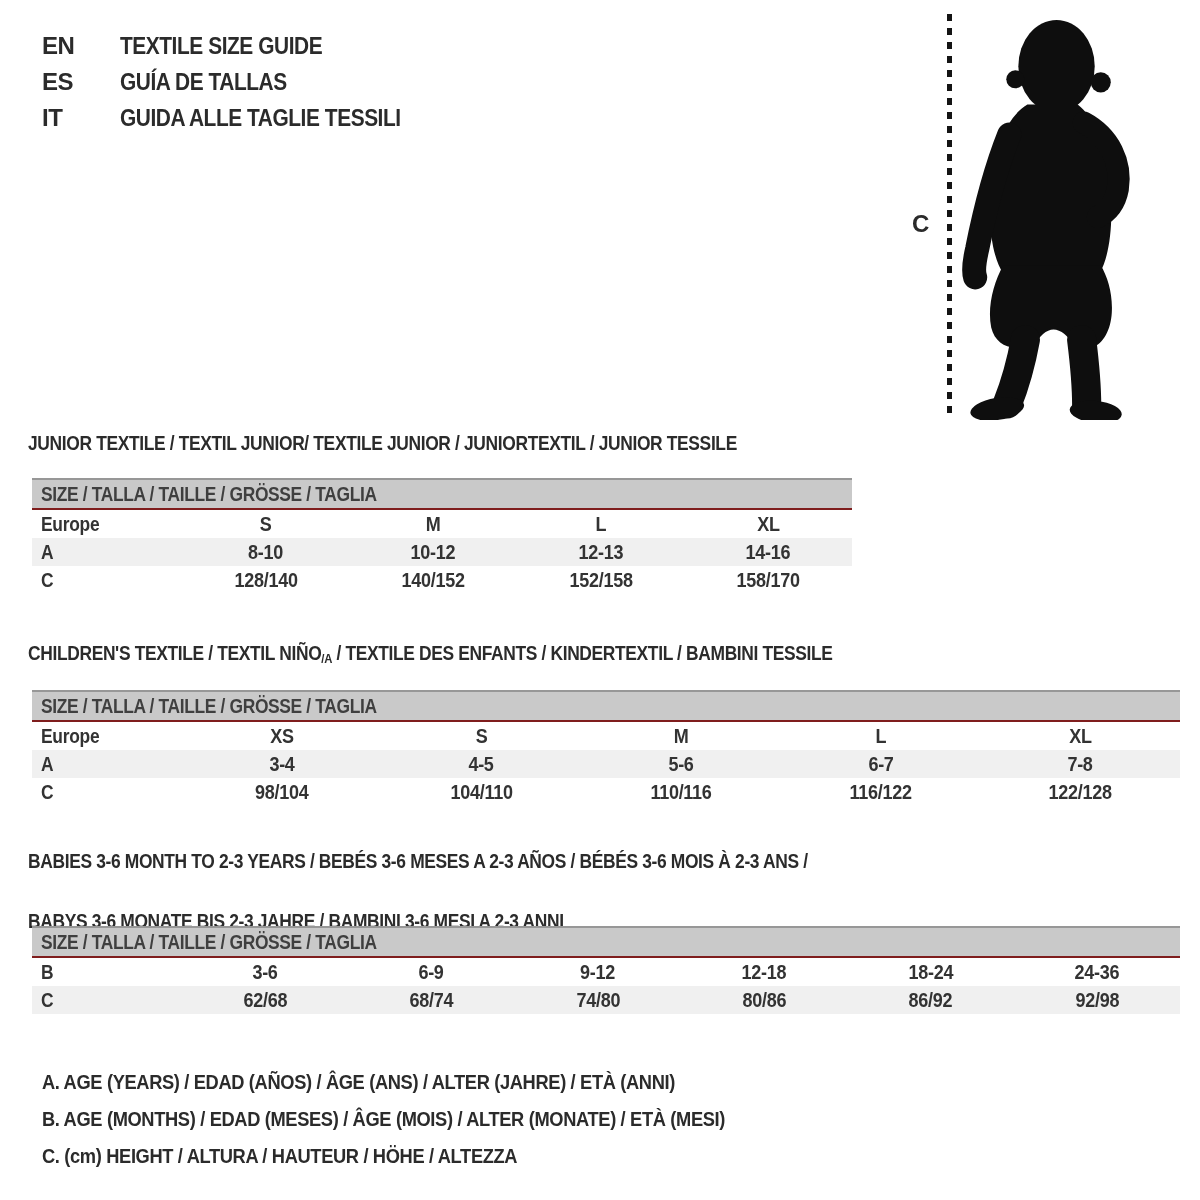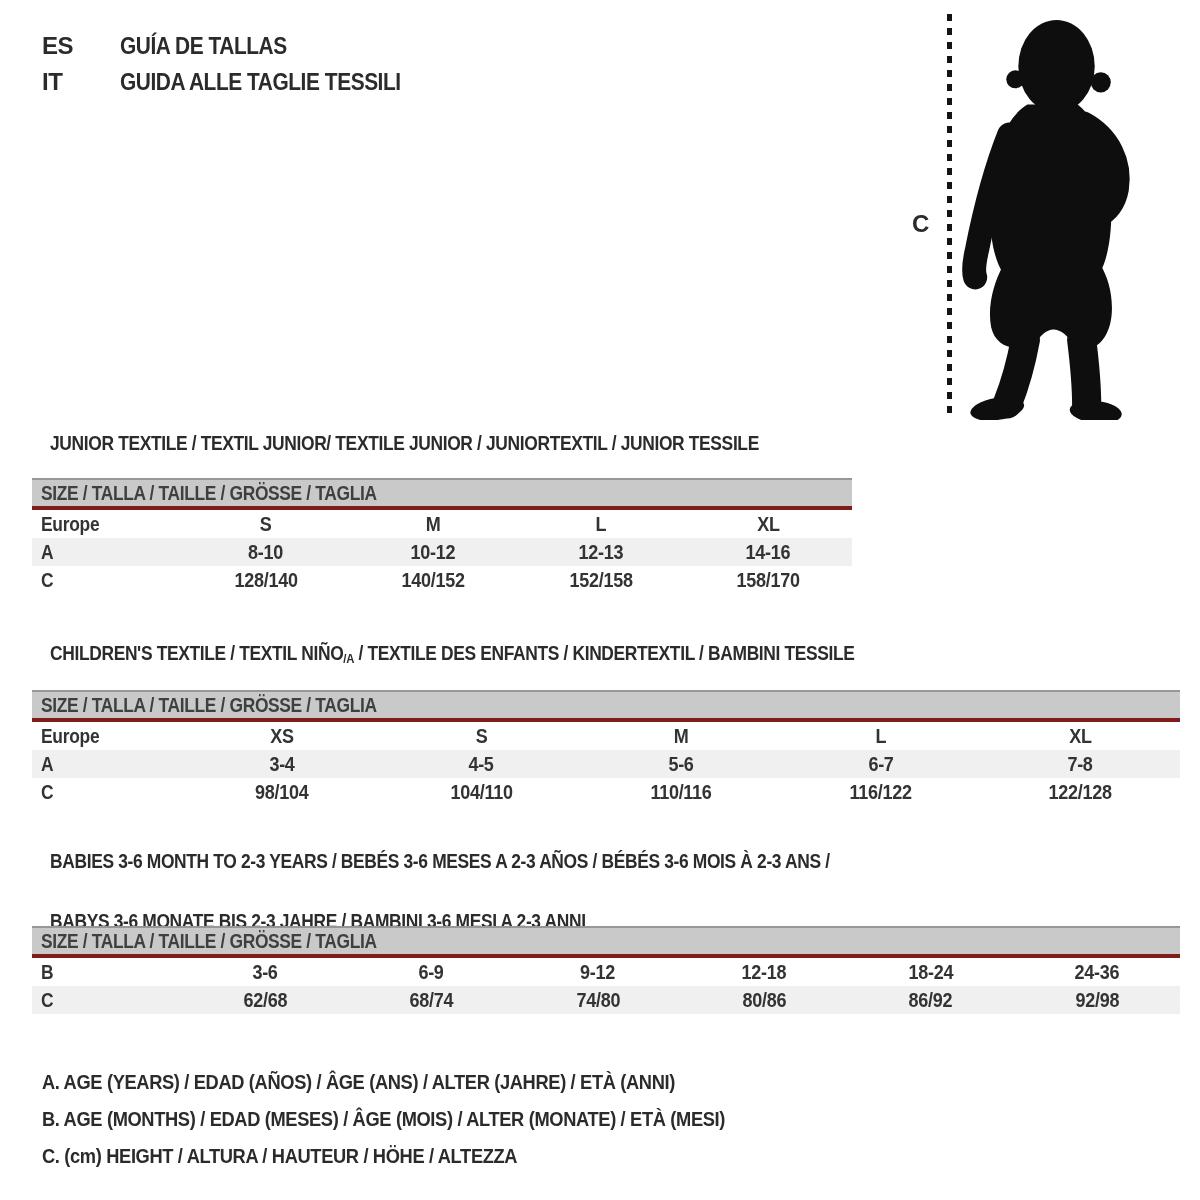--- a/index.html
+++ b/index.html
@@ -16,27 +16,27 @@
   .lang-row { display:flex; height:36px; align-items:center; font-size:24px; letter-spacing:-0.5px; }
   .lang-code { width:78px; }
 
   
   .dash-line { position:absolute; left:947px; top:14px; width:5px; height:404px;
     background:repeating-linear-gradient(to bottom,#141414 0 7px,transparent 7px 14px); }
   .measure-c { position:absolute; left:912px; top:210px; font-size:24px; }
   .fig-svg { position:absolute; left:956px; top:16px; }
 
   
-  .sec-title { position:absolute; left:50px; font-size:20px; letter-spacing:-0.4px; white-space:nowrap; }
+  .sec-title { position:absolute; left:28px; font-size:20px; letter-spacing:-0.4px; white-space:nowrap; }
   .sub-a { font-size:13px; position:relative; top:3px; }
 
   
   .size-table { position:absolute; left:32px; }
   .size-bar { box-sizing:border-box; height:32px; background:#c9c9c9;
-    border-top:2px solid #979797; border-bottom:4px solid #7f1d1d;
+    border-top:2px solid #979797; border-bottom:2px solid #7f1d1d;
     display:flex; align-items:center; padding-left:9px; font-size:20px;
     color:#3f3f3f; letter-spacing:-0.4px; }
   .t-row { display:flex; align-items:center; height:28px; font-size:20px; color:#333333; letter-spacing:-0.3px; }
   .t-row.shaded { background:#f0f0f0; }
   .t-label { width:150px; padding-left:9px; box-sizing:border-box; }
   .t-cell { flex:1; text-align:center; }
 
   .w-junior { width:820px; }
   .w-wide { width:1148px; }
   .top-junior { top:478px; }
@@ -45,20 +45,24 @@
 
   
   .legend-line { position:absolute; left:42px; font-size:21px; letter-spacing:-0.4px; white-space:nowrap; }
 </style>
 </head>
 <body>
 
 <div class="page">
 
   <div class="lang-block">
+    <div class="lang-row">
+      <span class="lang-code">EN</span>
+      <span class="cond">TEXTILE SIZE GUIDE</span>
+    </div>
     <div class="lang-row">
       <span class="lang-code">ES</span>
       <span class="cond">GUÍA DE TALLAS</span>
     </div>
     <div class="lang-row">
       <span class="lang-code">IT</span>
       <span class="cond">GUIDA ALLE TAGLIE TESSILI</span>
     </div>
   </div>
 

